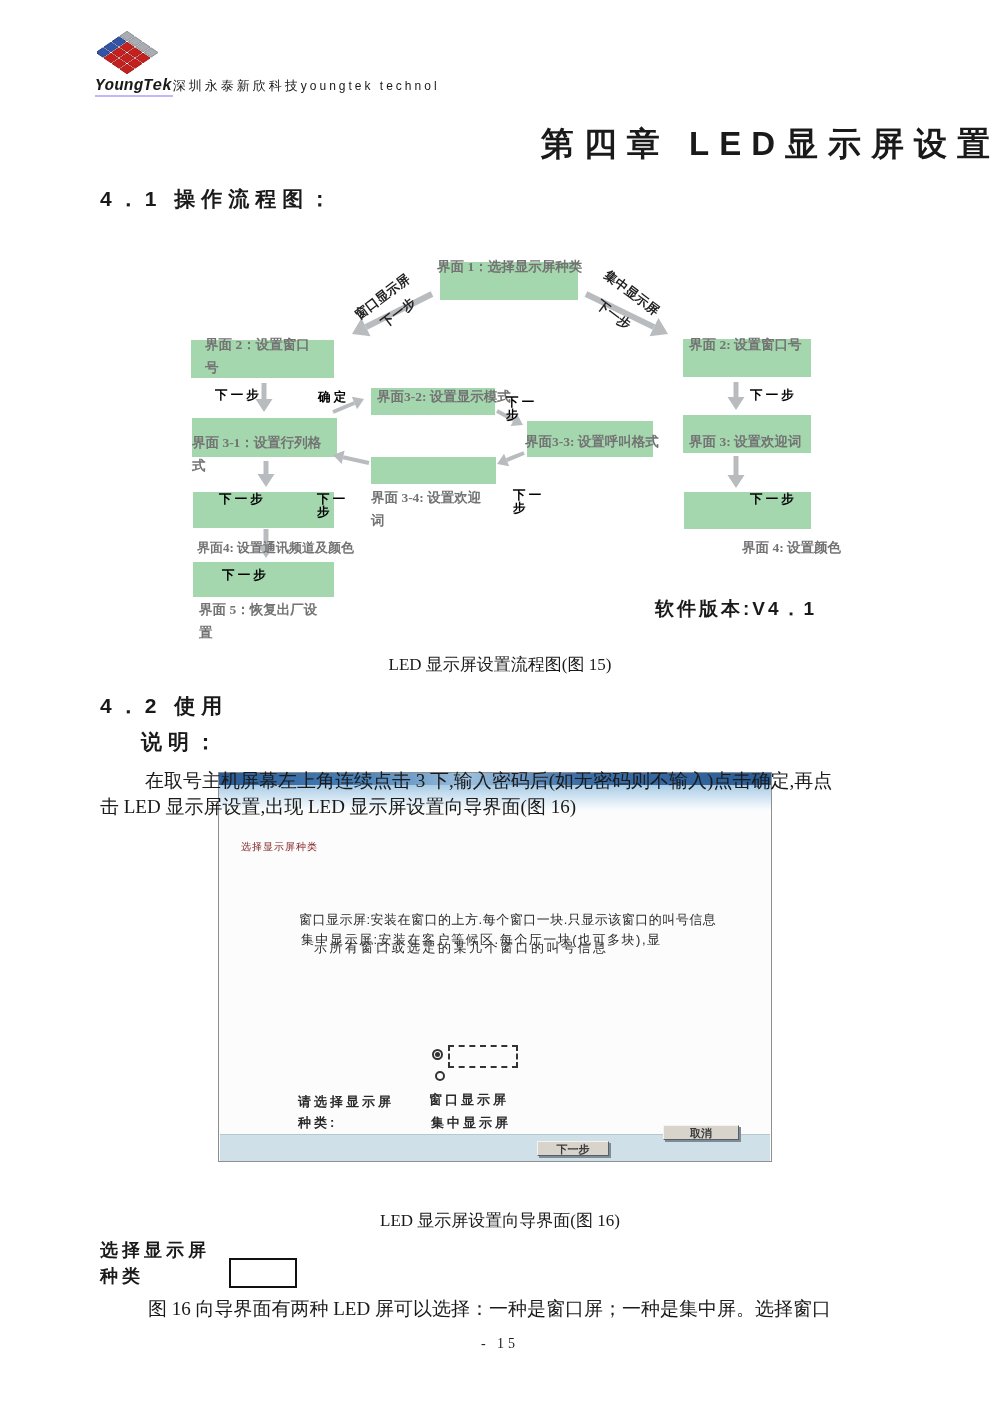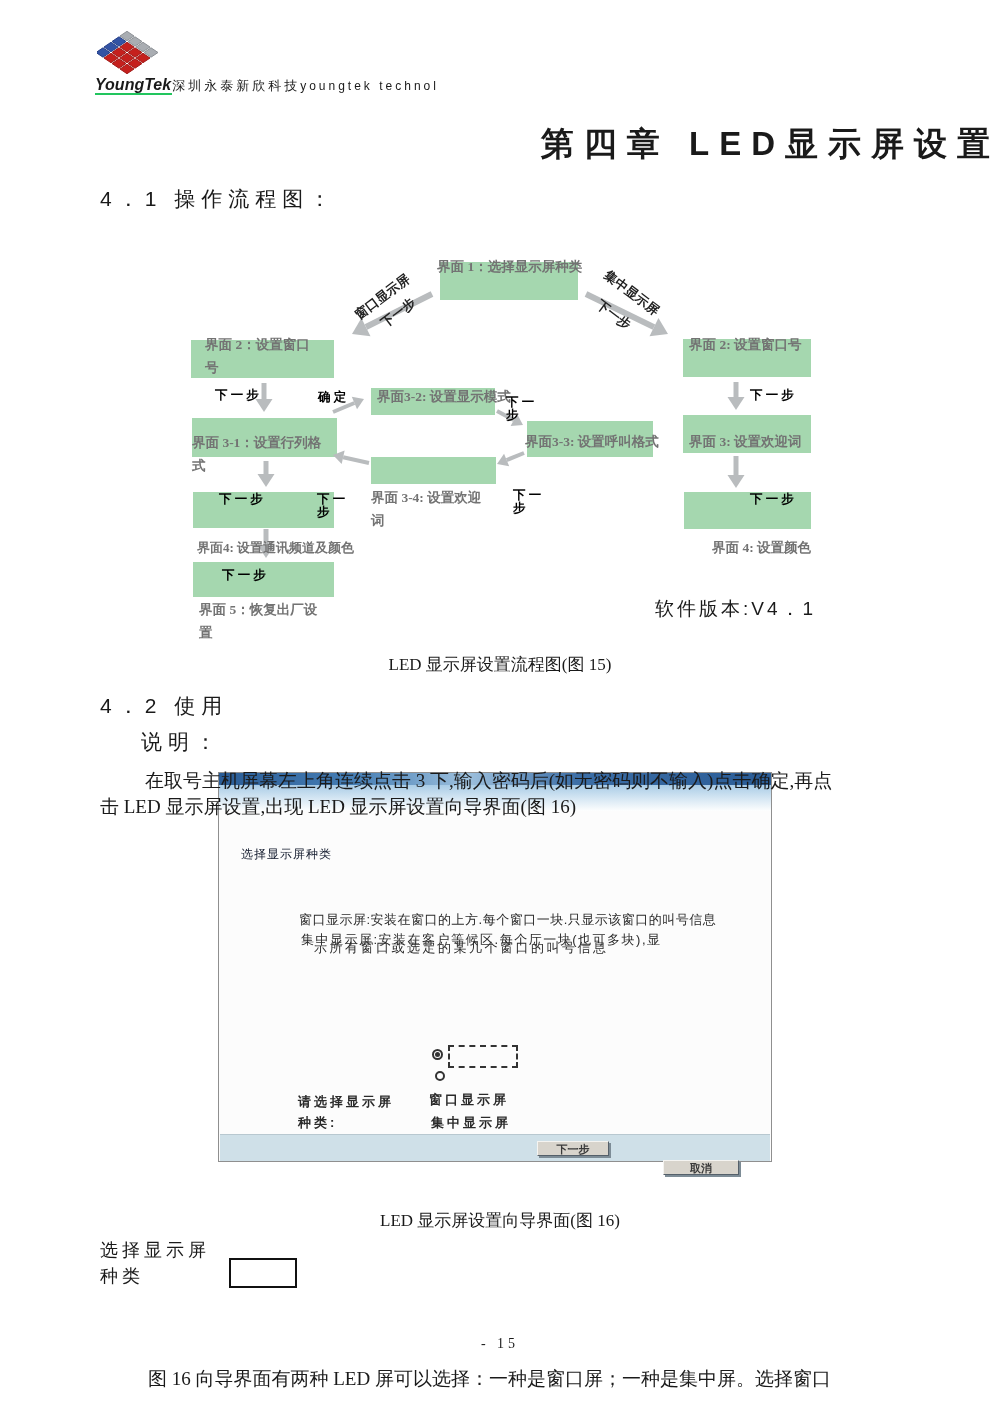--- a/index.html
+++ b/index.html
@@ -2,21 +2,21 @@
 <html><head>
 <meta charset="utf-8">
 <style>
   html,body{margin:0;padding:0;background:#ffffff;}
   #page{position:relative;width:1000px;height:1421px;background:#ffffff;overflow:hidden;
         font-family:"Liberation Serif","DejaVu Serif",serif;color:#1a1a1a;}
   .abs{position:absolute;}
   
   .h-chapter{left:0;right:0;top:122px;text-align:right;font-family:"Liberation Sans","DejaVu Sans",sans-serif;
              font-weight:bold;font-size:33px;letter-spacing:10px;white-space:nowrap;}
-  .h-section{font-family:"Liberation Sans","DejaVu Sans",sans-serif;font-weight:normal;font-size:21px;letter-spacing:6px;white-space:nowrap;}
+  .h-section{font-family:"Liberation Sans","DejaVu Sans",sans-serif;font-weight:bold;font-size:21px;letter-spacing:6px;white-space:nowrap;}
   
   .gbox{position:absolute;background:#a5d7af;}
   .lbl{position:absolute;font-weight:bold;font-size:13.5px;line-height:23px;white-space:pre-line;color:#737373;}
   .step{position:absolute;font-weight:bold;font-size:12.5px;line-height:13px;white-space:pre-line;color:#000000;}
   .rot{position:absolute;font-weight:bold;font-size:13px;white-space:nowrap;color:#222;}
   .cap{position:absolute;left:0;right:0;text-align:center;font-size:17px;white-space:nowrap;}
   .para{position:absolute;font-size:19px;white-space:nowrap;z-index:5;}
   
   #dialog{position:absolute;left:218px;top:772px;width:552px;height:388px;background:#fcfcfc;
           border:1px solid #8f8f8f;z-index:1;font-family:"Liberation Sans","DejaVu Sans",sans-serif;color:#2a2a2a;}
@@ -28,22 +28,22 @@
   .radio{position:absolute;border:2px solid #333;border-radius:50%;background:#fff;box-sizing:border-box;}
   .radio .dot{position:absolute;left:50%;top:50%;width:5px;height:5px;margin:-2.5px 0 0 -2.5px;border-radius:50%;background:#333;}
   #dlg-focus{position:absolute;border:2px dashed #333;background:transparent;}
   #dlg-bottombar{position:absolute;left:1px;right:1px;top:361px;height:26px;background:#cfe0e8;border-top:1px solid #b8c8d0;}
   .dlg-btn{position:absolute;height:15px;background:#d8d4cc;border-top:1px solid #f5f4f1;border-left:1px solid #f5f4f1;
            border-right:1px solid #55606a;border-bottom:1px solid #55606a;box-shadow:2px 2px 0 #7d8c96;
            font-family:"Liberation Sans","DejaVu Sans",sans-serif;font-size:11px;font-weight:bold;color:#3a3a3a;
            text-align:center;line-height:14px;cursor:pointer;box-sizing:border-box;}
   
   #logo-text{position:absolute;left:95px;top:76px;white-space:nowrap;}
-  #logo-text .brand{font-family:Liberation Sans, sans-serif;font-style:italic;font-weight:bold;
-                    font-size:16px;border-bottom:2px solid #22c55e;padding-right:1px;}
+  #logo-text .brand{font-family:Liberation Mono, monospace;font-style:italic;font-weight:bold;
+                    font-size:16px;border-bottom:2px solid #c4b5fd;padding-right:1px;}
   #logo-text .cn{font-family:"Liberation Sans","DejaVu Sans",sans-serif;font-size:13px;letter-spacing:3px;}
   #logo-text .en{font-family:"Liberation Sans","DejaVu Sans",sans-serif;font-size:12px;letter-spacing:3px;}
   
   #bottom-rect{position:absolute;left:229px;top:1258px;width:64px;height:26px;border:2px solid #111;background:#fff;}
   #footer{position:absolute;left:0;right:0;top:1336px;text-align:center;font-size:14px;letter-spacing:4px;}
 </style>
 </head>
 <body>
 
 <div id="page">
@@ -117,21 +117,21 @@
 式</div>
   <div class="lbl" style="left:377px;top:388px;line-height:17px;">界面3-2: 设置显示模式</div>
   <div class="lbl" style="left:525px;top:433px;line-height:17px;">界面3-3: 设置呼叫格式</div>
   <div class="lbl" style="left:371px;top:486px;">界面 3-4: 设置欢迎
 词</div>
   <div class="lbl" style="left:197px;top:536px;font-size:13px;">界面4: 设置通讯频道及颜色</div>
   <div class="lbl" style="left:199px;top:598px;">界面 5：恢复出厂设
 置</div>
   <div class="lbl" style="left:689px;top:336px;line-height:17px;">界面 2: 设置窗口号</div>
   <div class="lbl" style="left:689px;top:433px;line-height:17px;">界面 3: 设置欢迎词</div>
-  <div class="lbl" style="left:712px;top:536px;">界面 4: 设置颜色</div>
+  <div class="lbl" style="left:742px;top:536px;">界面 4: 设置颜色</div>
 
   <div class="step" style="left:215px;top:389px;">下 一 步</div>
   <div class="step" style="left:318px;top:391px;">确 定</div>
   <div class="step" style="left:506px;top:396px;">下 一
 步</div>
   <div class="step" style="left:513px;top:489px;">下 一
 步</div>
   <div class="step" style="left:219px;top:493px;">下 一 步</div>
   <div class="step" style="left:317px;top:493px;">下 一
 步</div>
@@ -146,47 +146,47 @@
 
   <div class="abs h-section" style="left:655px;top:596px;font-size:19px;letter-spacing:3px;">软件版本:V4．1</div>
   <div class="cap" style="top:653px;">LED 显示屏设置流程图(图 15)</div>
 
   <div class="abs h-section" style="left:100px;top:692px;">4．2 使用</div>
   <div class="abs h-section" style="left:100px;top:728px;margin-left:41px;">说明：</div>
 
   <div id="dialog">
     <div id="dlg-titlebar"></div>
     <div id="dlg-band"></div>
-    <div class="dlg-text" style="left:22px;top:73px;font-size:12px;letter-spacing:1px;color:#0f172a;">选择显示屏种类</div>
+    <div class="dlg-text" style="left:22px;top:67px;font-size:10px;letter-spacing:1px;color:#7f1d1d;">选择显示屏种类</div>
     <div class="dlg-text" style="left:80px;top:138px;letter-spacing:0.5px;">窗口显示屏:安装在窗口的上方.每个窗口一块.只显示该窗口的叫号信息</div>
     <div class="dlg-text" style="left:82px;top:158px;letter-spacing:1.5px;">集中显示屏:安装在客户等候区.每个厅一块(也可多块),显</div>
     <div class="dlg-text" style="left:95px;top:166px;letter-spacing:2.5px;">示所有窗口或选定的某几个窗口的叫号信息</div>
 
     <div class="radio" style="left:213px;top:276px;width:11px;height:11px;">
         <span class="dot"></span>
       </div>
     <div id="dlg-focus" style="left:229px;top:272px;width:66px;height:19px;"></div>
     <div class="radio" style="left:216px;top:298px;width:10px;height:10px;"></div>
 
     <div class="dlg-text" style="left:79px;top:320px;font-weight:bold;letter-spacing:3px;">请选择显示屏</div>
     <div class="dlg-text" style="left:79px;top:341px;font-weight:bold;letter-spacing:3px;">种类:</div>
     <div class="dlg-text" style="left:210px;top:318px;font-weight:bold;letter-spacing:3px;">窗口显示屏</div>
     <div class="dlg-text" style="left:212px;top:341px;font-weight:bold;letter-spacing:3px;">集中显示屏</div>
 
     <div id="dlg-bottombar"></div>
     <div class="dlg-btn" style="left:318px;top:368px;width:72px;">下一步</div>
-    <div class="dlg-btn" style="left:444px;top:387px;width:76px;">取消</div>
+    <div class="dlg-btn" style="left:444px;top:352px;width:76px;">取消</div>
   </div>
 
   <div class="para" style="left:145px;top:768px;">在取号主机屏幕左上角连续点击 3 下,输入密码后(如无密码则不输入)点击确定,再点</div>
   <div class="para" style="left:100px;top:794px;">击 LED 显示屏设置,出现 LED 显示屏设置向导界面(图 16)</div>
 
   <div class="cap" style="top:1209px;">LED 显示屏设置向导界面(图 16)</div>
 
   <div class="abs h-section" style="left:100px;top:1238px;font-size:18px;letter-spacing:4px;">选择显示屏</div>
   <div class="abs h-section" style="left:100px;top:1264px;font-size:18px;letter-spacing:4px;">种类</div>
   <div id="bottom-rect"></div>
 
-  <div class="para" style="left:148px;top:1366px;">图 16 向导界面有两种 LED 屏可以选择：一种是窗口屏；一种是集中屏。选择窗口</div>
+  <div class="para" style="left:148px;top:1296px;">图 16 向导界面有两种 LED 屏可以选择：一种是窗口屏；一种是集中屏。选择窗口</div>
 
   <div id="footer">- 15</div>
 
 </div>
 
 </body></html>

